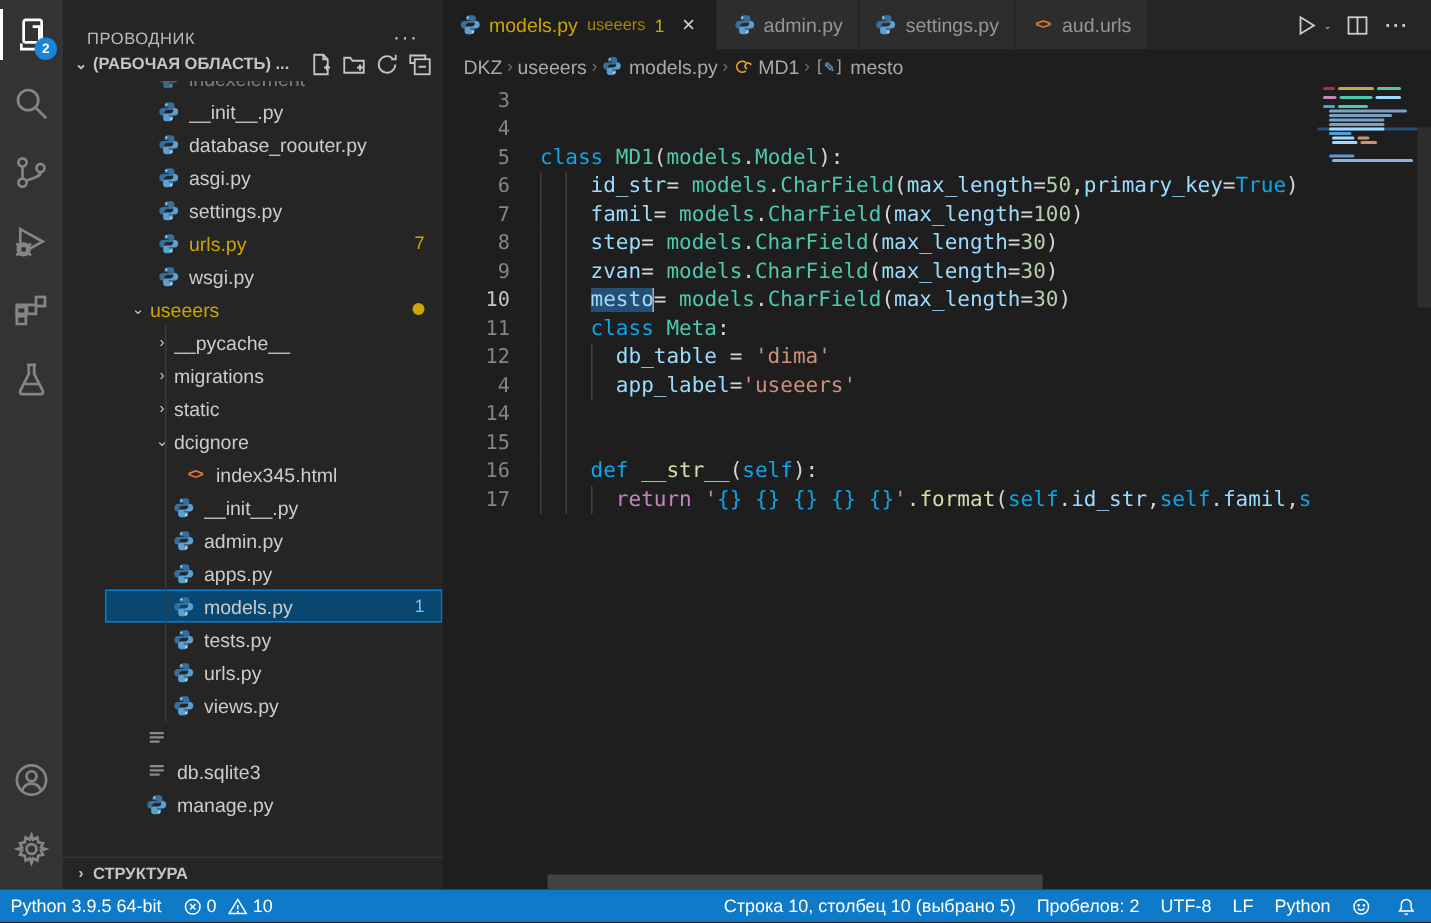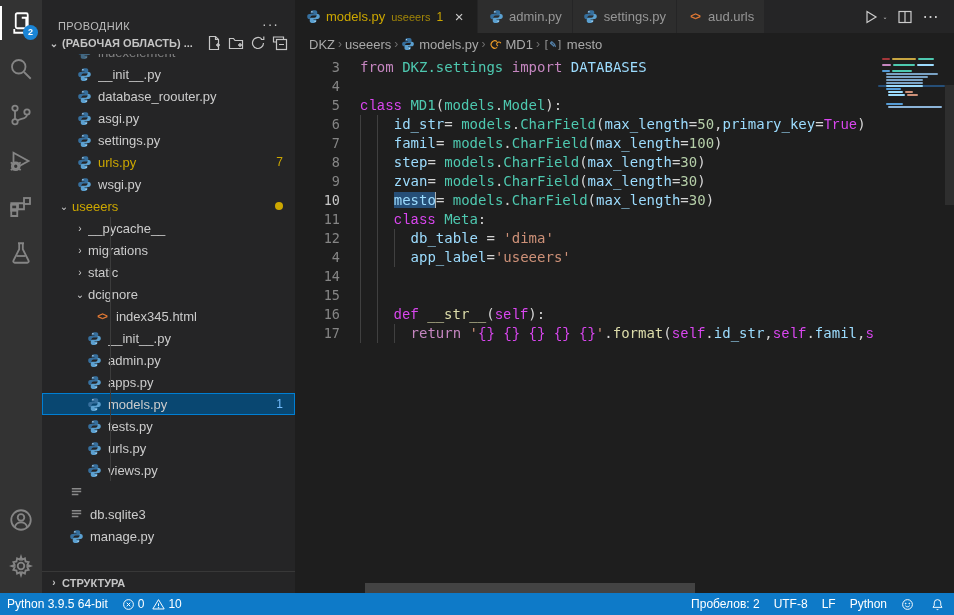--- a/index.html
+++ b/index.html
@@ -20,21 +20,21 @@
   
   #sidebar { position:absolute; left:42px; top:0; width:253px; height:593px; background:#252526; z-index:4; overflow:hidden; }
   #sb-title { height:32px; display:flex; align-items:flex-end; padding:0 16px; font-size:11px; color:#bbbbbb; letter-spacing:.4px; }
   #sb-title .grow { flex:1; }
   #sb-more { color:#c5c5c5; font-size:14px; letter-spacing:1px; cursor:pointer; }
   #sb-section { height:22px; display:flex; align-items:center; padding:0 4px 0 4px; font-size:11px; font-weight:bold; color:#c5c5c5; background:#252526; position:relative; z-index:3; }
   #sb-section .chev { width:16px; text-align:center; font-size:10px; color:#c5c5c5; }
   #sb-section .lbl { flex:1; white-space:nowrap; overflow:hidden; }
   .sb-tool { width:22px; height:20px; display:flex; align-items:center; justify-content:center; color:#c5c5c5; cursor:pointer; }
   .sb-tool svg { width:16px; height:16px; }
-  #tree { position:relative; overflow:hidden; }
+  #tree { position:relative; overflow:hidden;padding-left:28px; }
   .trow { position:relative; height:22px; display:flex; align-items:center; font-size:13px; color:#cccccc; cursor:pointer; white-space:nowrap; }
   .trow .chev { width:16px; font-size:10px; color:#cccccc; text-align:center; flex:none; }
   .trow .ticon { width:16px; height:16px; margin-right:6px; flex:none; display:flex; align-items:center; justify-content:center; font-size:11px; }
   .trow .tlabel { flex:1; overflow:hidden; text-overflow:ellipsis; }
   .trow .tbadge { margin-right:12px; font-size:12px; }
   .trow.selected { background:#094771; outline:1px solid #007fd4; outline-offset:-1px; }
   .trow.gold, .trow.gold .tlabel, .trow.gold .tbadge { color:var(--warning-gold); }
   .tdot { width:8px; height:8px; border-radius:50%; background:var(--warning-gold); margin-right:12px; }
   #tree-guide { position:absolute; width:1px; background:#3c3c3c; left:68px; }
   #sb-outline { position:absolute; bottom:0; left:0; right:0; height:22px; border-top:1px solid #383838; display:flex; align-items:center; font-size:11px; font-weight:bold; color:#c5c5c5; padding:0 4px; background:#252526; }
@@ -58,21 +58,21 @@
   .bc-item .bicon { margin-right:4px; display:flex; align-items:center; }
   .bc-sep { margin:0 3px; color:#6e6e6e; font-size:12px; }
   
   #editor { position:absolute; left:0; top:55px; right:0; bottom:0; overflow:hidden; }
   #code { position:absolute; left:0; top:3px; right:76px; font-family:"DejaVu Sans Mono", monospace; font-size:14px; line-height:19px; overflow:hidden; }
   .cline { display:flex; height:19px; white-space:pre; }
   .lnum { width:45px; text-align:right; color:#858585; flex:none; font-size:13.5px; }
   .lcontent { position:relative; margin-left:20px; flex:1; overflow:hidden; }
   .lnum.cur { color:#c6c6c6; }
   .guide { position:absolute; top:0; bottom:0; width:1px; background:#404040; }
-  .tk-k { color:#C586C0; } .tk-b { color:#d946ef;font-family:Liberation Mono, monospace; } .tk-t { color:#4EC9B0; }
+  .tk-k { color:#C586C0; } .tk-b { color:#0ea5e9; } .tk-t { color:#4EC9B0; }
   .tk-v { color:#9CDCFE; } .tk-f { color:#DCDCAA; } .tk-s { color:#CE9178; }
   .tk-n { color:#B5CEA8; } .tk-w { color:#D4D4D4; }
   .tk-sel { color:#9CDCFE; background:var(--selection-blue); }
   .caret { border-left:1.5px solid #aeafad; margin-left:-1px; }
   
   #minimap { position:absolute; top:0; right:9px; width:67px; height:140px; background:#1e1e1e; }
   .mseg { position:absolute; height:2px; border-radius:1px; }
   #vscroll { position:absolute; top:30px; right:0; width:9px; height:120px; background:rgba(121,121,121,0.18); }
   #hscroll { position:absolute; left:70px; bottom:0; width:330px; height:10px; background:#434343; }
   
@@ -536,21 +536,21 @@
         <span class="bc-sep">›</span>
         <span class="bc-item">
           <span class="bicon" style="display: inline-flex; align-items: center; justify-content: center;">
             <span style="color:#75beff;font-size:11px;font-family:'DejaVu Sans Mono',monospace;"><span style="color:#9a9a9a;">[</span>✎<span style="color:#9a9a9a;">]</span></span>
           </span>
           <span>mesto</span>
         </span>
       </div>
     <div id="editor">
       <div id="code">
-          <div class="cline"><span class="lnum">3</span><span class="lcontent"><span class="tk-k">from </span><span class="tk-t">DKZ.settings</span><span class="tk-k"> import </span><span class="tk-v">DATABASES</span></span></div>
+          <div class="cline"><span class="lnum">3</span></div>
           <div class="cline"><span class="lnum">4</span><span class="lcontent"></span></div>
           <div class="cline"><span class="lnum">5</span><span class="lcontent"><span class="tk-b">class </span><span class="tk-t">MD1</span><span class="tk-w">(</span><span class="tk-t">models</span><span class="tk-w">.</span><span class="tk-t">Model</span><span class="tk-w">):</span></span></div>
           <div class="cline"><span class="lnum">6</span><span class="lcontent"><span class="guide" style="left: 0ch;"></span><span class="guide" style="left: 2ch;"></span><span class="tk-w">    </span><span class="tk-v">id_str</span><span class="tk-w">= </span><span class="tk-t">models</span><span class="tk-w">.</span><span class="tk-t">CharField</span><span class="tk-w">(</span><span class="tk-v">max_length</span><span class="tk-w">=</span><span class="tk-n">50</span><span class="tk-w">,</span><span class="tk-v">primary_key</span><span class="tk-w">=</span><span class="tk-b">True</span><span class="tk-w">)</span></span></div>
           <div class="cline"><span class="lnum">7</span><span class="lcontent"><span class="guide" style="left: 0ch;"></span><span class="guide" style="left: 2ch;"></span><span class="tk-w">    </span><span class="tk-v">famil</span><span class="tk-w">= </span><span class="tk-t">models</span><span class="tk-w">.</span><span class="tk-t">CharField</span><span class="tk-w">(</span><span class="tk-v">max_length</span><span class="tk-w">=</span><span class="tk-n">100</span><span class="tk-w">)</span></span></div>
           <div class="cline"><span class="lnum">8</span><span class="lcontent"><span class="guide" style="left: 0ch;"></span><span class="guide" style="left: 2ch;"></span><span class="tk-w">    </span><span class="tk-v">step</span><span class="tk-w">= </span><span class="tk-t">models</span><span class="tk-w">.</span><span class="tk-t">CharField</span><span class="tk-w">(</span><span class="tk-v">max_length</span><span class="tk-w">=</span><span class="tk-n">30</span><span class="tk-w">)</span></span></div>
           <div class="cline"><span class="lnum">9</span><span class="lcontent"><span class="guide" style="left: 0ch;"></span><span class="guide" style="left: 2ch;"></span><span class="tk-w">    </span><span class="tk-v">zvan</span><span class="tk-w">= </span><span class="tk-t">models</span><span class="tk-w">.</span><span class="tk-t">CharField</span><span class="tk-w">(</span><span class="tk-v">max_length</span><span class="tk-w">=</span><span class="tk-n">30</span><span class="tk-w">)</span></span></div>
           <div class="cline"><span class="lnum cur">10</span><span class="lcontent"><span class="guide" style="left: 0ch;"></span><span class="guide" style="left: 2ch;"></span><span class="tk-w">    </span><span class="tk-sel">mesto</span><span class="caret"></span><span class="tk-w">= </span><span class="tk-t">models</span><span class="tk-w">.</span><span class="tk-t">CharField</span><span class="tk-w">(</span><span class="tk-v">max_length</span><span class="tk-w">=</span><span class="tk-n">30</span><span class="tk-w">)</span></span></div>
           <div class="cline"><span class="lnum">11</span><span class="lcontent"><span class="guide" style="left: 0ch;"></span><span class="guide" style="left: 2ch;"></span><span class="tk-w">    </span><span class="tk-b">class </span><span class="tk-t">Meta</span><span class="tk-w">:</span></span></div>
           <div class="cline"><span class="lnum">12</span><span class="lcontent"><span class="guide" style="left: 0ch;"></span><span class="guide" style="left: 2ch;"></span><span class="guide" style="left: 4ch;"></span><span class="tk-w">      </span><span class="tk-v">db_table</span><span class="tk-w"> = </span><span class="tk-s">'dima'</span></span></div>
           <div class="cline"><span class="lnum">4</span><span class="lcontent"><span class="guide" style="left: 0ch;"></span><span class="guide" style="left: 2ch;"></span><span class="guide" style="left: 4ch;"></span><span class="tk-w">      </span><span class="tk-v">app_label</span><span class="tk-w">=</span><span class="tk-s">'useeers'</span></span></div>
@@ -609,20 +609,23 @@
                 <line x1="8" y1="6.5" x2="8" y2="10"></line>
                 <circle cx="8" cy="12" r=".4" fill="currentColor"></circle>
               </svg>
             </span>
             <span>10</span>
           </span>
         </div>
       </div>
     <div id="status-right">
         <div class="st-item">
+          <span>Строка 10, столбец 10 (выбрано 5)</span>
+        </div>
+        <div class="st-item">
           <span>Пробелов: 2</span>
         </div>
         <div class="st-item">
           <span>UTF-8</span>
         </div>
         <div class="st-item">
           <span>LF</span>
         </div>
         <div class="st-item">
           <span>Python</span>

